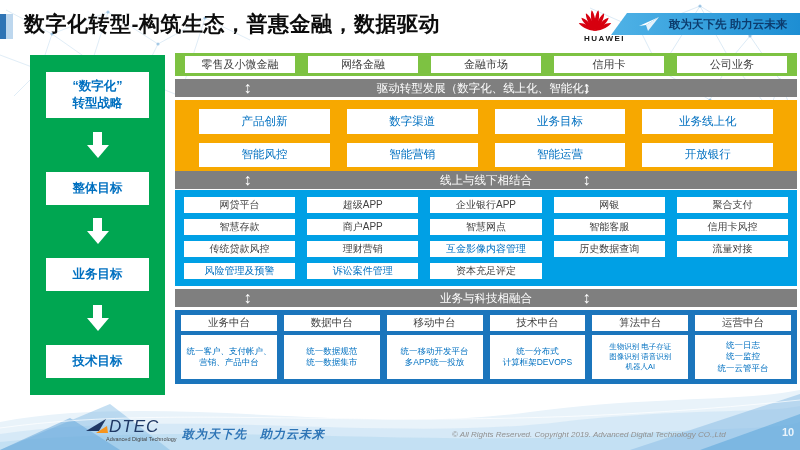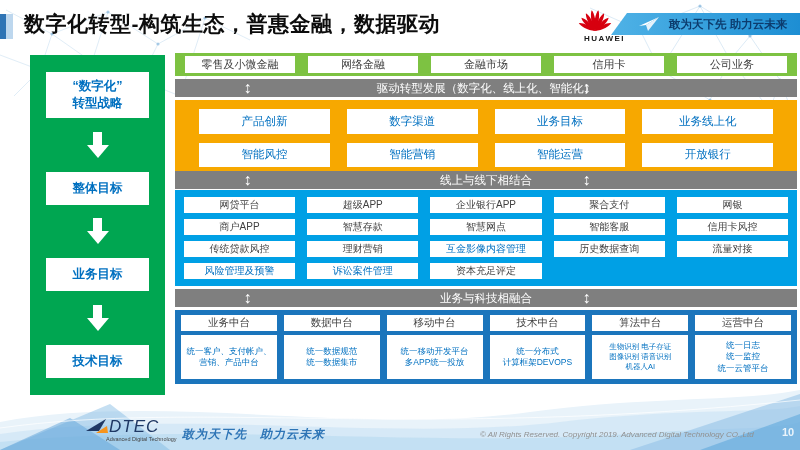--- a/index.html
+++ b/index.html
@@ -71,21 +71,21 @@
               font-size:8.5px; color:#0070C0; white-space:pre-line; line-height:1.35; padding:1px 2px; }
   .plat .ct.small { font-size:7.5px; }
 
   
   .adtec { position:absolute; left:86px; top:418px; }
   .adtec-row { display:flex; align-items:flex-end; }
   .dtec-word { font-size:17px; font-weight:normal; font-style:italic; color:#1F3864; letter-spacing:1px; line-height:1; }
   .adtec-sub { font-size:5.5px; color:#444; margin-top:1px; margin-left:20px; }
   .f-slogan { position:absolute; left:182px; top:426px; font-size:12px; font-style:italic; font-weight:bold;
               color:#2E75B6; letter-spacing:1px; white-space:pre; }
-  .f-copy { position:absolute; left:480px; top:430px; font-size:8px; font-style:italic; color:#909090; }
+  .f-copy { position:absolute; left:452px; top:430px; font-size:8px; font-style:italic; color:#909090; }
   .f-page { position:absolute; left:782px; top:426px; font-size:11px; font-weight:bold; color:#EAF4FB; }
 </style>
 </head>
 <body>
 
 <div class="slide">
 
   <svg class="deco deco-tl" width="280" height="130" viewBox="0 0 280 130">
     <g stroke="#9CC4E4" stroke-width="0.7" fill="none" opacity="0.45">
       <polyline points="6,10 52,34 108,12 158,44 205,18 250,40"></polyline>
@@ -209,24 +209,24 @@
   <div class="sec gbar gbar-2">
     <span class="ud ud-a">↕</span>
     <span>线上与线下相结合</span>
     <span class="ud ud-b">↕</span>
   </div>
 
   <section class="sec cyan">
     <div class="box">网贷平台</div>
     <div class="box">超级APP</div>
     <div class="box">企业银行APP</div>
+    <div class="box">网银</div>
     <div class="box">聚合支付</div>
-    <div class="box">网银</div>
+    <div class="box">智慧存款</div>
     <div class="box">商户APP</div>
-    <div class="box">智慧存款</div>
     <div class="box">智慧网点</div>
     <div class="box">智能客服</div>
     <div class="box">信用卡风控</div>
     <div class="box">传统贷款风控</div>
     <div class="box">理财营销</div>
     <div class="box blue">互金影像内容管理</div>
     <div class="box">历史数据查询</div>
     <div class="box">流量对接</div>
     <div class="box blue">风险管理及预警</div>
     <div class="box blue">诉讼案件管理</div>

